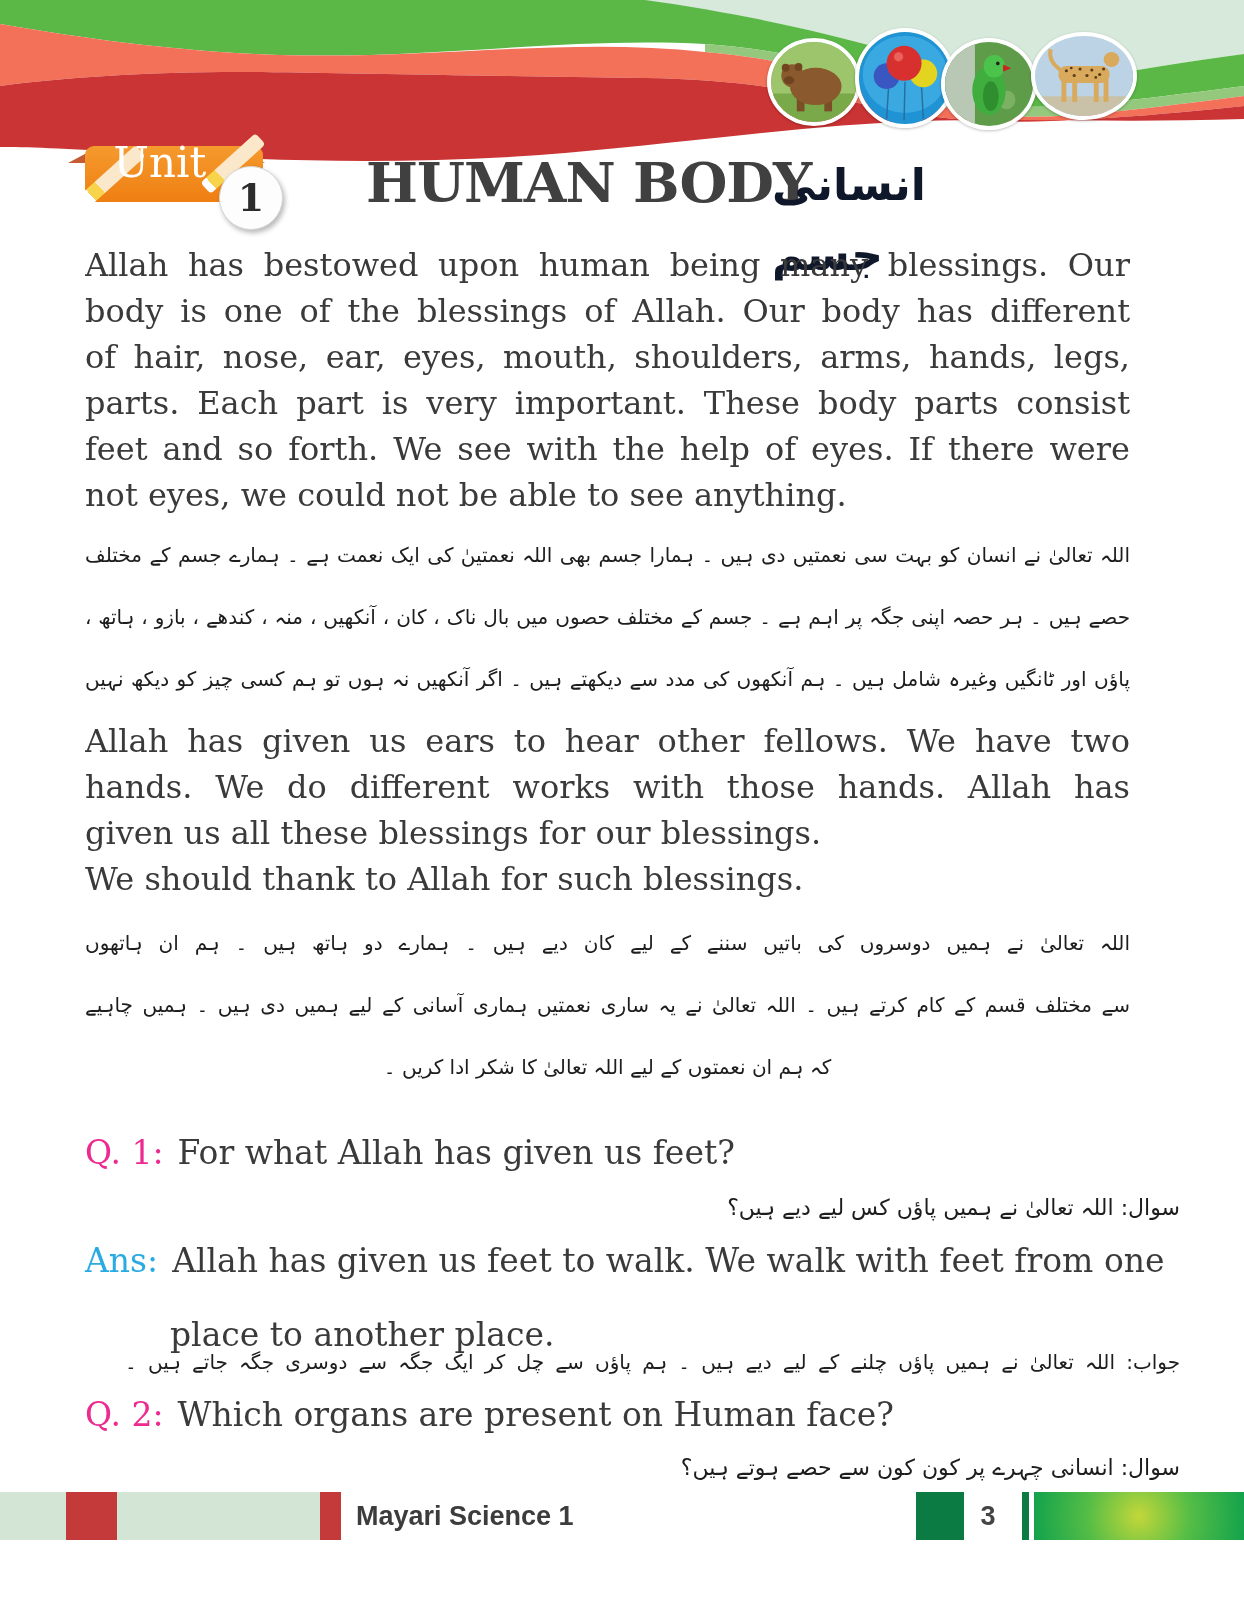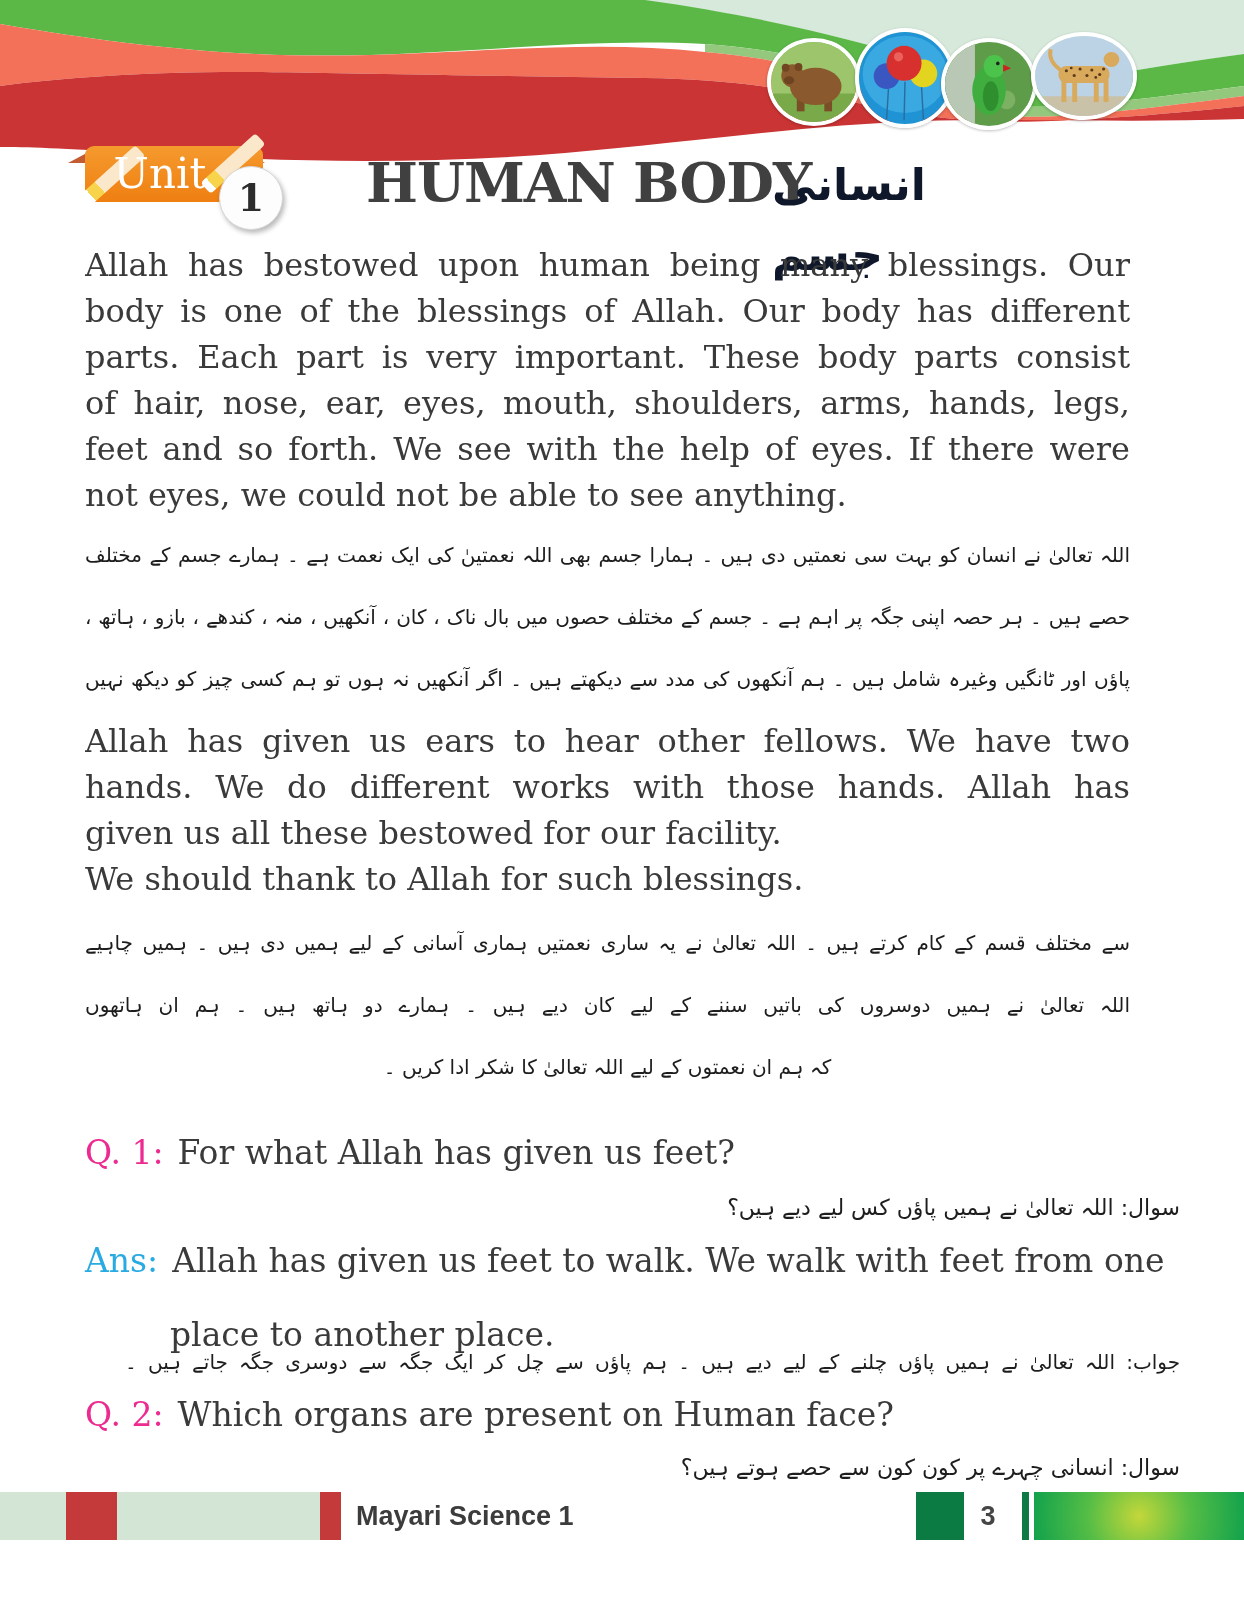--- a/index.html
+++ b/index.html
@@ -15,21 +15,21 @@
   
   .unit-rect{position:absolute;left:85px;top:146px;width:178px;height:56px;border-radius:9px;
              background:linear-gradient(180deg,#f59a2e,#ef7f12);z-index:3;overflow:hidden;}
   .flap{position:absolute;width:0;height:0;z-index:2;}
   .flap.left{left:68px;top:147px;border-bottom:16px solid #c35b33;border-left:30px solid transparent;}
   .flap.right{left:235px;top:147px;border-bottom:16px solid #c35b33;border-right:30px solid transparent;}
   .pencil{position:absolute;width:74px;height:15px;border-radius:4px;z-index:4;
           background:linear-gradient(90deg,#ffffff 0 10%,#f8d44c 10% 26%,#fbe7c9 26% 100%);}
   .pencil.p-left{left:76px;top:168px;transform:rotate(-42deg);}
   .pencil.p-right{left:196px;top:156px;transform:rotate(-42deg);}
-  .unit-label{position:absolute;left:85px;top:146px;width:150px;height:56px;z-index:5;
+  .unit-label{position:absolute;left:85px;top:135px;width:150px;height:56px;z-index:5;
               color:#fff;font:42px/56px "DejaVu Serif", serif;text-align:center;}
   .unit-circle{position:absolute;left:219px;top:166px;width:62px;height:62px;border-radius:50%;
                background:#fdfdfd;border:1px solid #d7d7d7;z-index:6;
                box-shadow:2px 3px 5px rgba(0,0,0,.28);
                color:#2c2c2c;font:700 38px/62px "DejaVu Serif", serif;text-align:center;}
 
   .title-en{position:absolute;left:366px;top:146px;color:#404040;
             font:700 55px/74px "DejaVu Serif", serif;letter-spacing:-1px;}
   .title-ur{position:absolute;left:772px;top:150px;width:270px;direction:rtl;color:#0f172a;
             font:700 44px/70px "DejaVu Sans", sans-serif;text-align:left;}
@@ -146,42 +146,42 @@
 <div class="pencil p-right"></div>
 <div class="unit-label">Unit</div>
 <div class="unit-circle">1</div>
 
 <div class="title-en">HUMAN BODY</div>
 <div class="title-ur" dir="rtl">انسانی جسم</div>
 
 <div class="ublock" style="top:242px;">
   <div class="eline">Allah has bestowed upon human being many blessings. Our</div>
   <div class="eline">body is one of the blessings of Allah. Our body has different</div>
+  <div class="eline">of hair, nose, ear, eyes, mouth, shoulders, arms, hands, legs,</div>
   <div class="eline">parts. Each part is very important. These body parts consist</div>
-  <div class="eline">of hair, nose, ear, eyes, mouth, shoulders, arms, hands, legs,</div>
   <div class="eline">feet and so forth. We see with the help of eyes. If there were</div>
   <div class="eline lastline">not eyes, we could not be able to see anything.</div>
 </div>
 
 <div class="ublock" style="top:524px;">
   <div class="uline">اللہ تعالیٰ نے انسان کو بہت سی نعمتیں دی ہیں ۔ ہمارا جسم بھی اللہ نعمتیںٰ کی ایک نعمت ہے ۔ ہمارے جسم کے مختلف</div>
   <div class="uline">حصے ہیں ۔ ہر حصہ اپنی جگہ پر اہم ہے ۔ جسم کے مختلف حصوں میں بال ناک ، کان ، آنکھیں ، منہ ، کندھے ، بازو ، ہاتھ ،</div>
   <div class="uline">پاؤں اور ٹانگیں وغیرہ شامل ہیں ۔ ہم آنکھوں کی مدد سے دیکھتے ہیں ۔ اگر آنکھیں نہ ہوں تو ہم کسی چیز کو دیکھ نہیں سکتے ۔</div>
 </div>
 
 <div class="ublock" style="top:718px;">
   <div class="eline">Allah has given us ears to hear other fellows. We have two</div>
   <div class="eline">hands. We do different works with those hands. Allah has</div>
-  <div class="eline lastline">given us all these bestowed for our facility.</div>
+  <div class="eline lastline">given us all these blessings for our blessings.</div>
   <div class="eline lastline">We should thank to Allah for such blessings.</div>
 </div>
 
 <div class="ublock" style="top:912px;">
+  <div class="uline">اللہ تعالیٰ نے ہمیں دوسروں کی باتیں سننے کے لیے کان دیے ہیں ۔ ہمارے دو ہاتھ ہیں ۔ ہم ان ہاتھوں</div>
   <div class="uline">سے مختلف قسم کے کام کرتے ہیں ۔ اللہ تعالیٰ نے یہ ساری نعمتیں ہماری آسانی کے لیے ہمیں دی ہیں ۔ ہمیں چاہیے</div>
-  <div class="uline">اللہ تعالیٰ نے ہمیں دوسروں کی باتیں سننے کے لیے کان دیے ہیں ۔ ہمارے دو ہاتھ ہیں ۔ ہم ان ہاتھوں</div>
   <div class="uline centerline">کہ ہم ان نعمتوں کے لیے اللہ تعالیٰ کا شکر ادا کریں ۔</div>
 </div>
 
 <div class="qa-row" style="top:1130px;">
   <span class="q-label">Q. 1:</span>
   <span>For what Allah has given us feet?</span>
 </div>
 <div class="qa-urdu" style="top:1180px;">سوال:   اللہ تعالیٰ نے ہمیں پاؤں کس لیے دیے ہیں؟</div>
 
 <div class="qa-row" style="top:1238px;">

